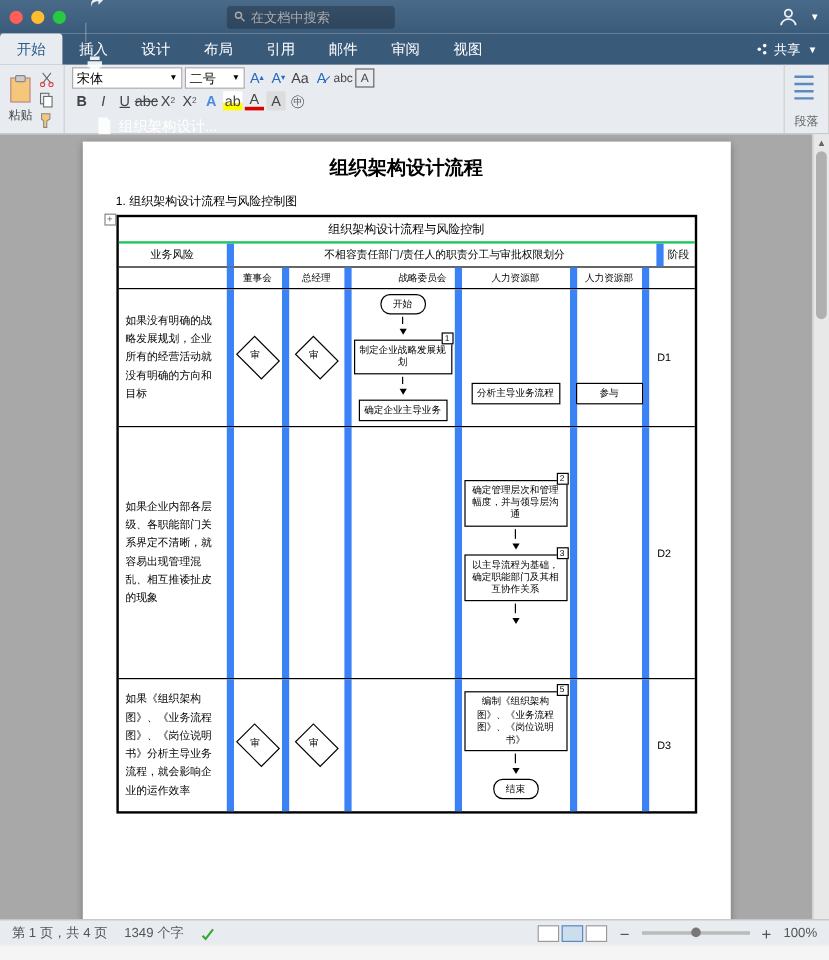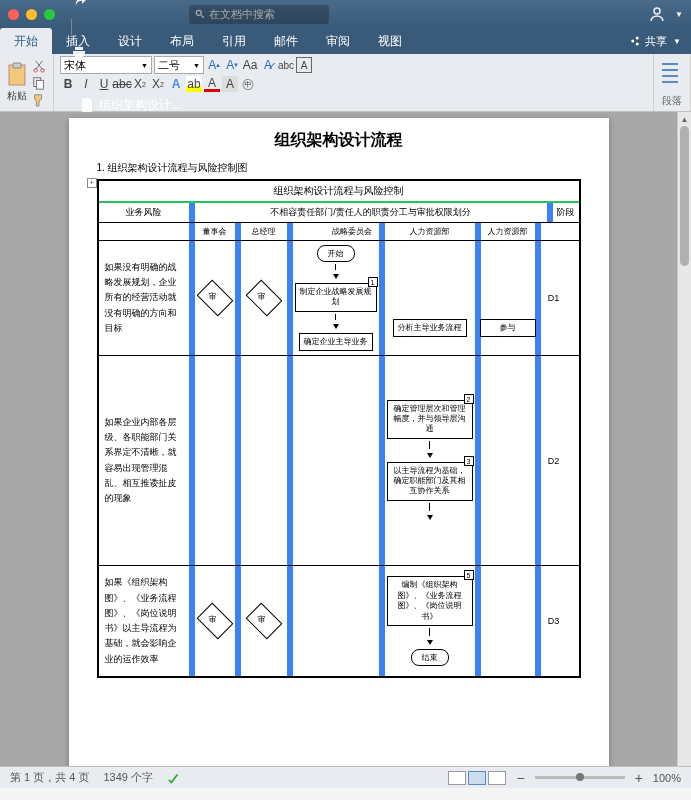--- a/index.html
+++ b/index.html
@@ -322,21 +322,21 @@
             <div class="process"><span>以主导流程为基础，确定职能部门及其相互协作关系</span><div class="num">3</div></div>
             <div class="vline" style="height:8px"></div>
               <div class="arrow-down"></div>
           </div>
         </div>
         <div class="ft-cell col-dept"></div>
         <div class="ft-cell col-phase">D2</div>
       </div>
 
       <div class="ft-row" style="min-height:110px">
-        <div class="ft-cell col-risk risk-text">如果《组织架构图》、《业务流程图》、《岗位说明书》以主导流程为基础，就会影响企业的运作效率</div>
+        <div class="ft-cell col-risk risk-text">如果《组织架构图》、《业务流程图》、《岗位说明书》分析主导业务流程，就会影响企业的运作效率</div>
         <div class="ft-cell col-board flow-cell">
             <div class="diamond">
               <span>审</span>
             </div>
           </div>
         <div class="ft-cell col-gm flow-cell">
             <div class="diamond">
               <span>审</span>
             </div>
           </div>

